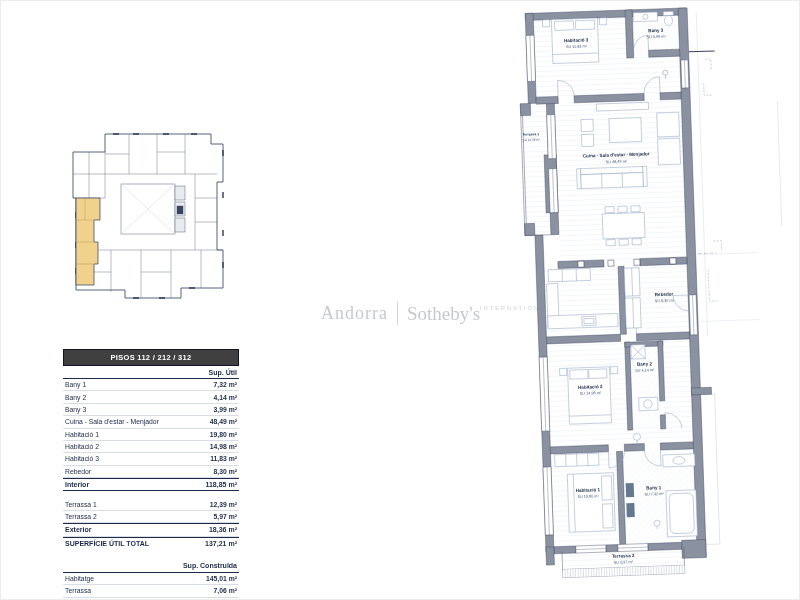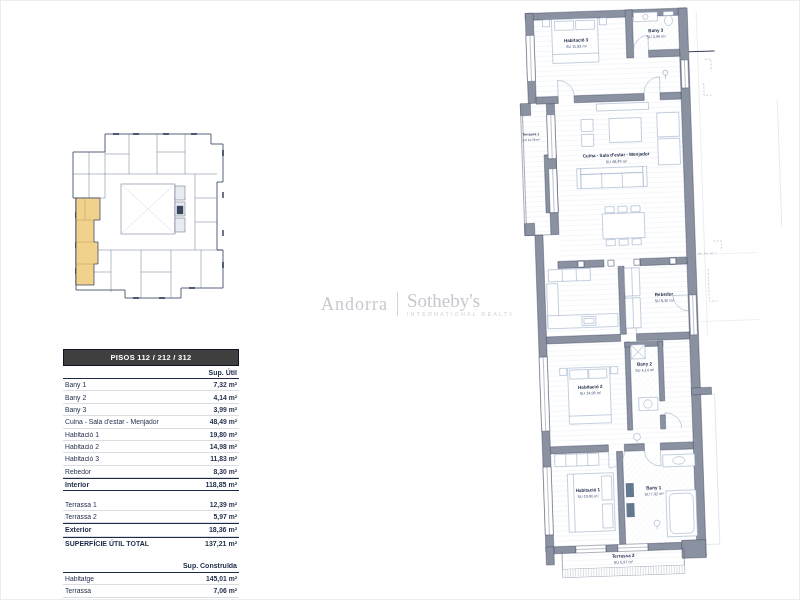--- a/index.html
+++ b/index.html
@@ -1,23 +1,23 @@
 <!DOCTYPE html>
 <html><head>
 <meta charset="utf-8">
 <style>
   html,body{margin:0;padding:0;background:#fff;}
   #sheet{position:relative;width:800px;height:600px;background:#ffffff;overflow:hidden;
          border:1px solid #ececec;box-sizing:border-box;font-family:"Liberation Sans",sans-serif;}
 
   
-  #logo{position:absolute;left:320px;top:290px;display:flex;align-items:center;color:#c6c9ce;}
+  #logo{position:absolute;left:320px;top:300px;display:flex;align-items:center;color:#c6c9ce;}
   .logo-brand{font-family:"Liberation Serif",serif;font-size:18px;letter-spacing:1px;color:#c6c9ce;}
   .logo-divider{width:1px;height:24px;background:#d3d5d9;margin:0 9px;}
-  .logo-right{display:flex;flex-direction:column;line-height:1;}
+  .logo-right{display:flex;flex-direction:row;line-height:1;}
   .logo-name{font-family:"Liberation Serif",serif;font-size:19px;color:#c6c9ce;}
   .logo-tagline{font-size:5.5px;letter-spacing:2.1px;color:#cfd2d6;margin-top:2px;}
 
   
   #tables{position:absolute;left:62px;top:348px;width:176px;color:#1c2a48;}
   .thead{background:#404040;border:1px solid #0d1526;color:#fff;text-align:center;
          font-size:7.5px;font-weight:bold;padding:3px 0;letter-spacing:.3px;}
   .tsub{display:flex;justify-content:flex-end;font-size:7px;font-weight:bold;
         padding:2.5px 2px;border-bottom:1.5px solid #1c2a48;}
   .trow{display:flex;justify-content:space-between;align-items:baseline;font-size:6.8px;

